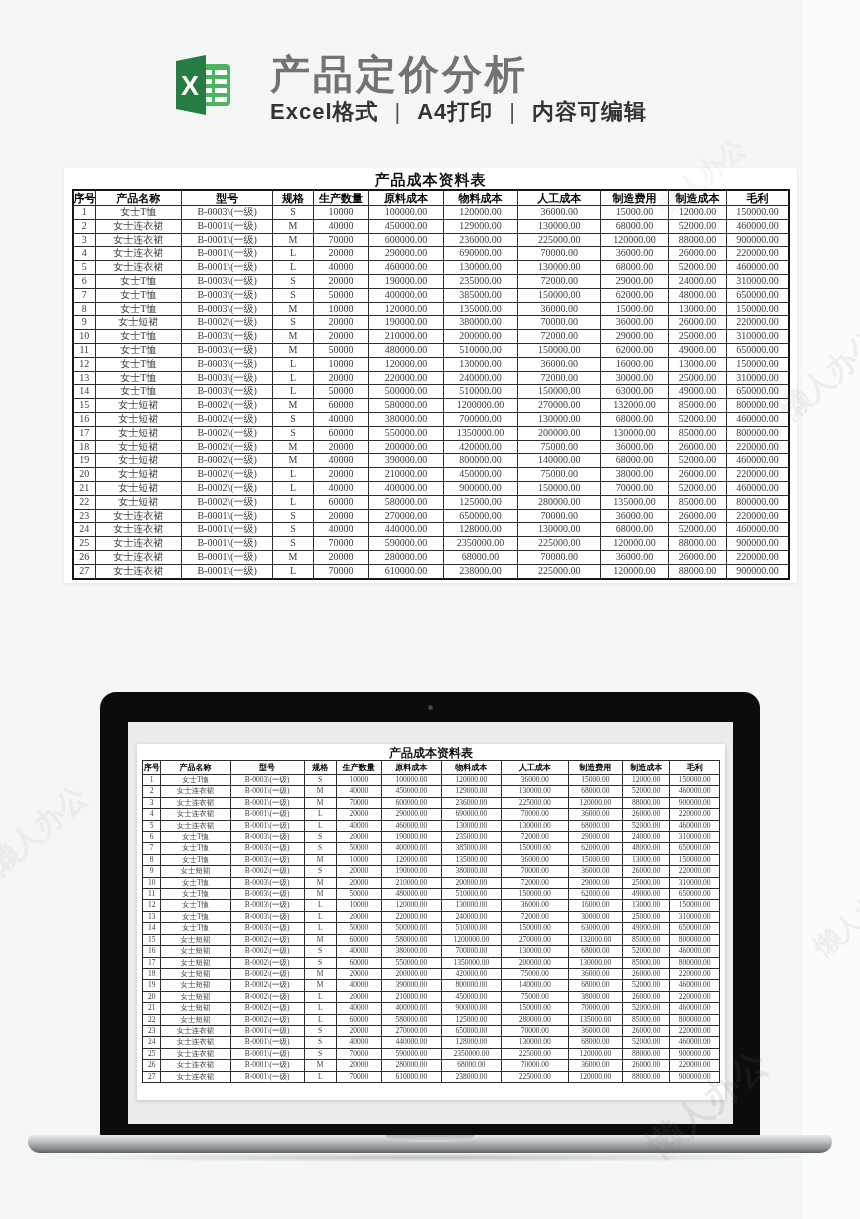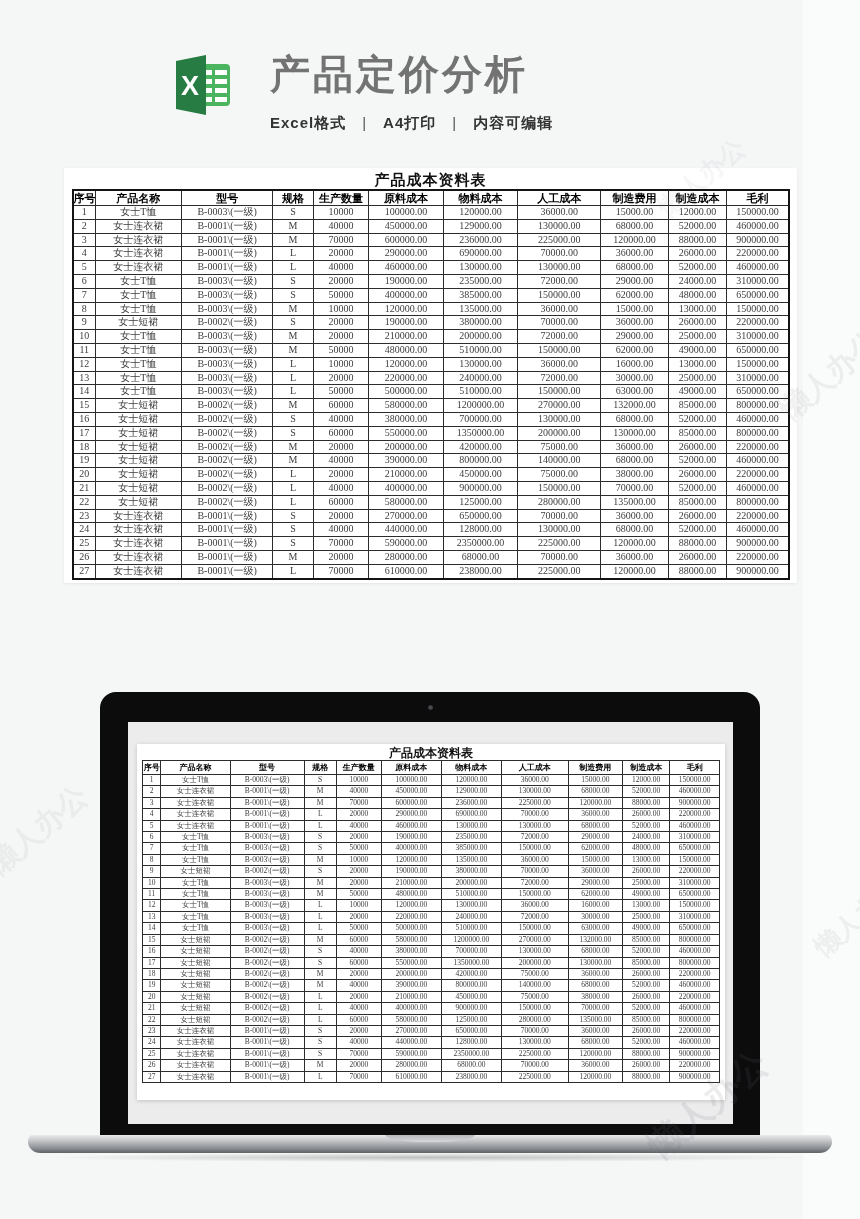--- a/index.html
+++ b/index.html
@@ -12,21 +12,21 @@
   .right-strip{position:absolute;right:0;top:0;width:57px;height:1219px;background:#fafbfb;}
 
   
   .header{position:absolute;left:168px;top:52px;display:flex;align-items:flex-start;}
   .excel-icon{width:64px;height:66px;flex:0 0 auto;}
   .header-text{margin-left:38px;}
   .page-title{
     margin:0;font-size:40px;font-weight:bold;color:#737373;
     letter-spacing:3px;line-height:1.1;
   }
-  .page-subtitle{margin-top:18px;font-size:15px;font-weight:bold;color:#333;letter-spacing:1px;}
+  .page-subtitle{margin-top:1px;font-size:22px;font-weight:bold;color:#333;letter-spacing:1px;}
   .page-subtitle .sep{color:#555;padding:0 16px;font-weight:normal;}
 
   
   .sheet{
     position:absolute;left:64px;top:168px;width:733px;height:415px;
     background:#fff;box-shadow:0 1px 3px rgba(0,0,0,0.07);
     font-family:"Liberation Serif","DejaVu Serif",serif;
   }
   .sheet-title{
     text-align:center;font-size:15px;font-weight:bold;color:#111;

